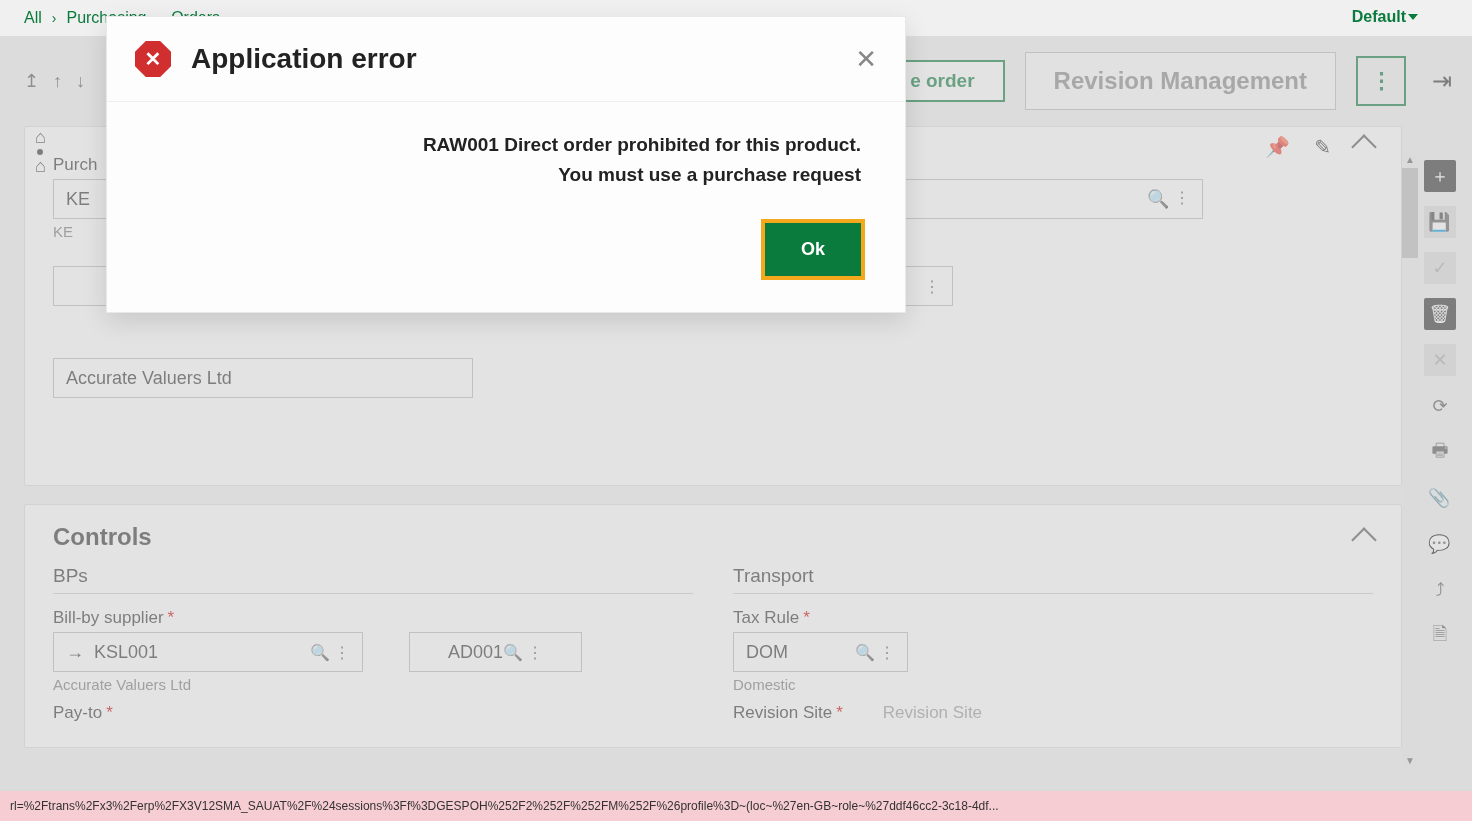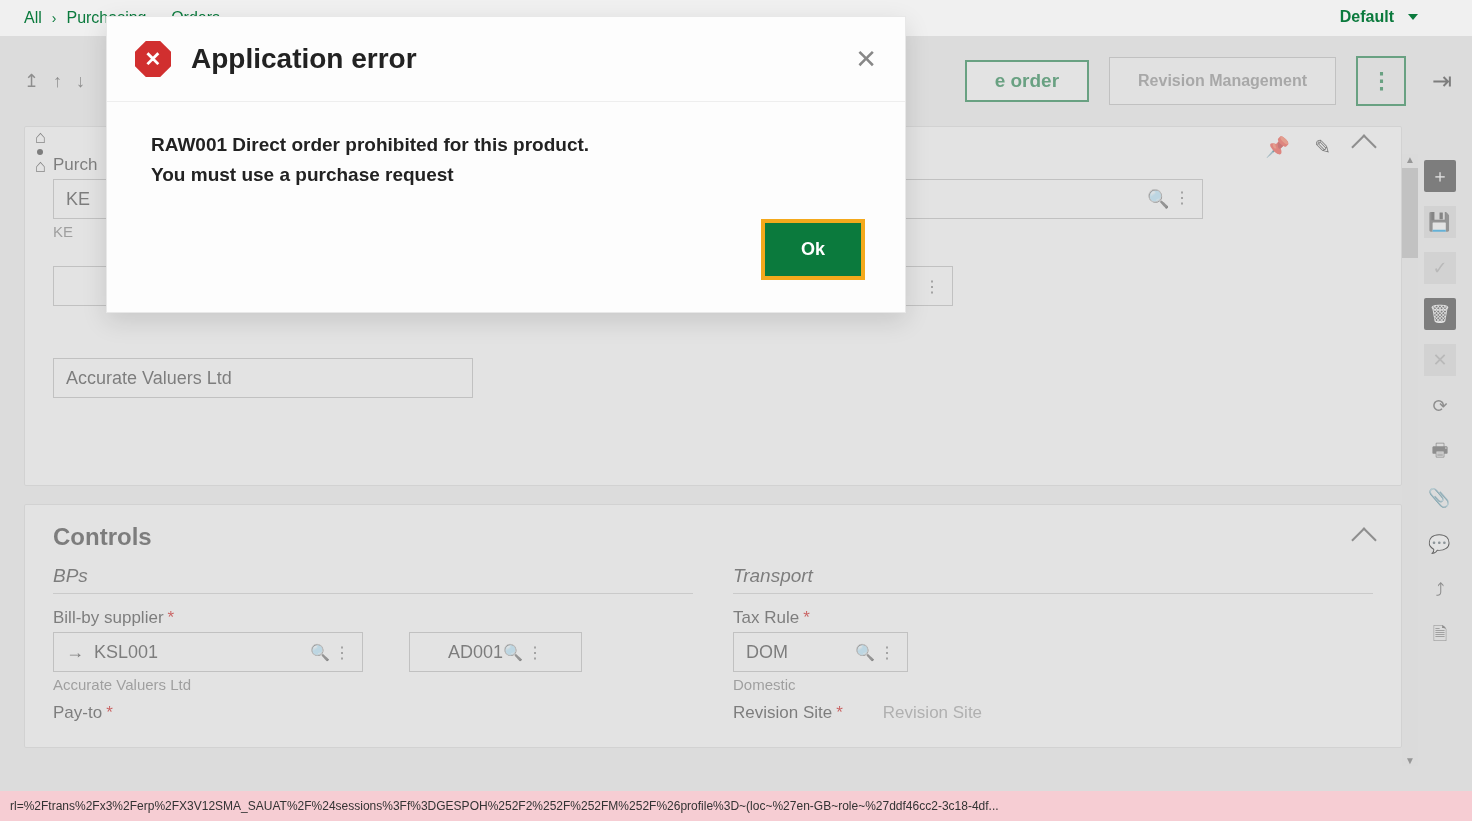--- a/index.html
+++ b/index.html
@@ -23,21 +23,21 @@
   height: 36px;
 }
 .breadcrumb span { color: #0b7a3d; }
 .bc-sep { color: #888; font-size: 14px; }
 .default-link {
   position: absolute;
   top: 8px;
   right: 54px;
   display: flex;
   align-items: center;
-  gap: 14px;
+  gap: 2px;
   color: #0b7a3d;
   font-weight: 600;
 }
 .caret-down {
   width: 0; height: 0;
   border-left: 5px solid transparent;
   border-right: 5px solid transparent;
   border-top: 6px solid #0b7a3d;
 }
 
@@ -74,21 +74,21 @@
   padding: 8px 28px;
   font-size: 19px;
   font-weight: 700;
   cursor: pointer;
 }
 .btn-outline-grey {
   border: 1px solid #bbb;
   color: #888;
   background: #fafafa;
   padding: 14px 28px;
-  font-size: 16px;
+  font-size: 24px;
   font-weight: 700;
   cursor: default;
 }
 .kebab-btn {
   width: 50px;
   height: 50px;
   border: 2px solid #0b7a3d;
   display: flex;
   align-items: center;
   justify-content: center;
@@ -167,21 +167,20 @@
   font-size: 24px;
   font-weight: 700;
   padding: 18px 28px 8px 28px;
 }
 .subsection-title {
   font-size: 19px;
   font-weight: 400;
   border-bottom: 1px solid #ccc;
   padding: 6px 0;
   margin-bottom: 14px;
-  font-style: italic;
 }
 .two-col {
   display: flex;
   gap: 40px;
   padding: 0 28px 20px 28px;
 }
 .col { flex: 1; }
 
 .chevron-up {
   width: 18px; height: 18px;
@@ -293,20 +292,21 @@
   font-size: 26px;
   color: #888;
   cursor: pointer;
 }
 .modal-body {
   padding: 28px 44px 20px 44px;
   font-size: 19px;
   font-weight: 600;
   line-height: 1.6;
   color: #222;
+  text-align: right;
 }
 .modal-footer {
   display: flex;
   justify-content: flex-end;
   padding: 12px 44px 36px 28px;
 }
 .ok-btn {
   background: #0b7a3d;
   color: #fff;
   font-weight: 700;

